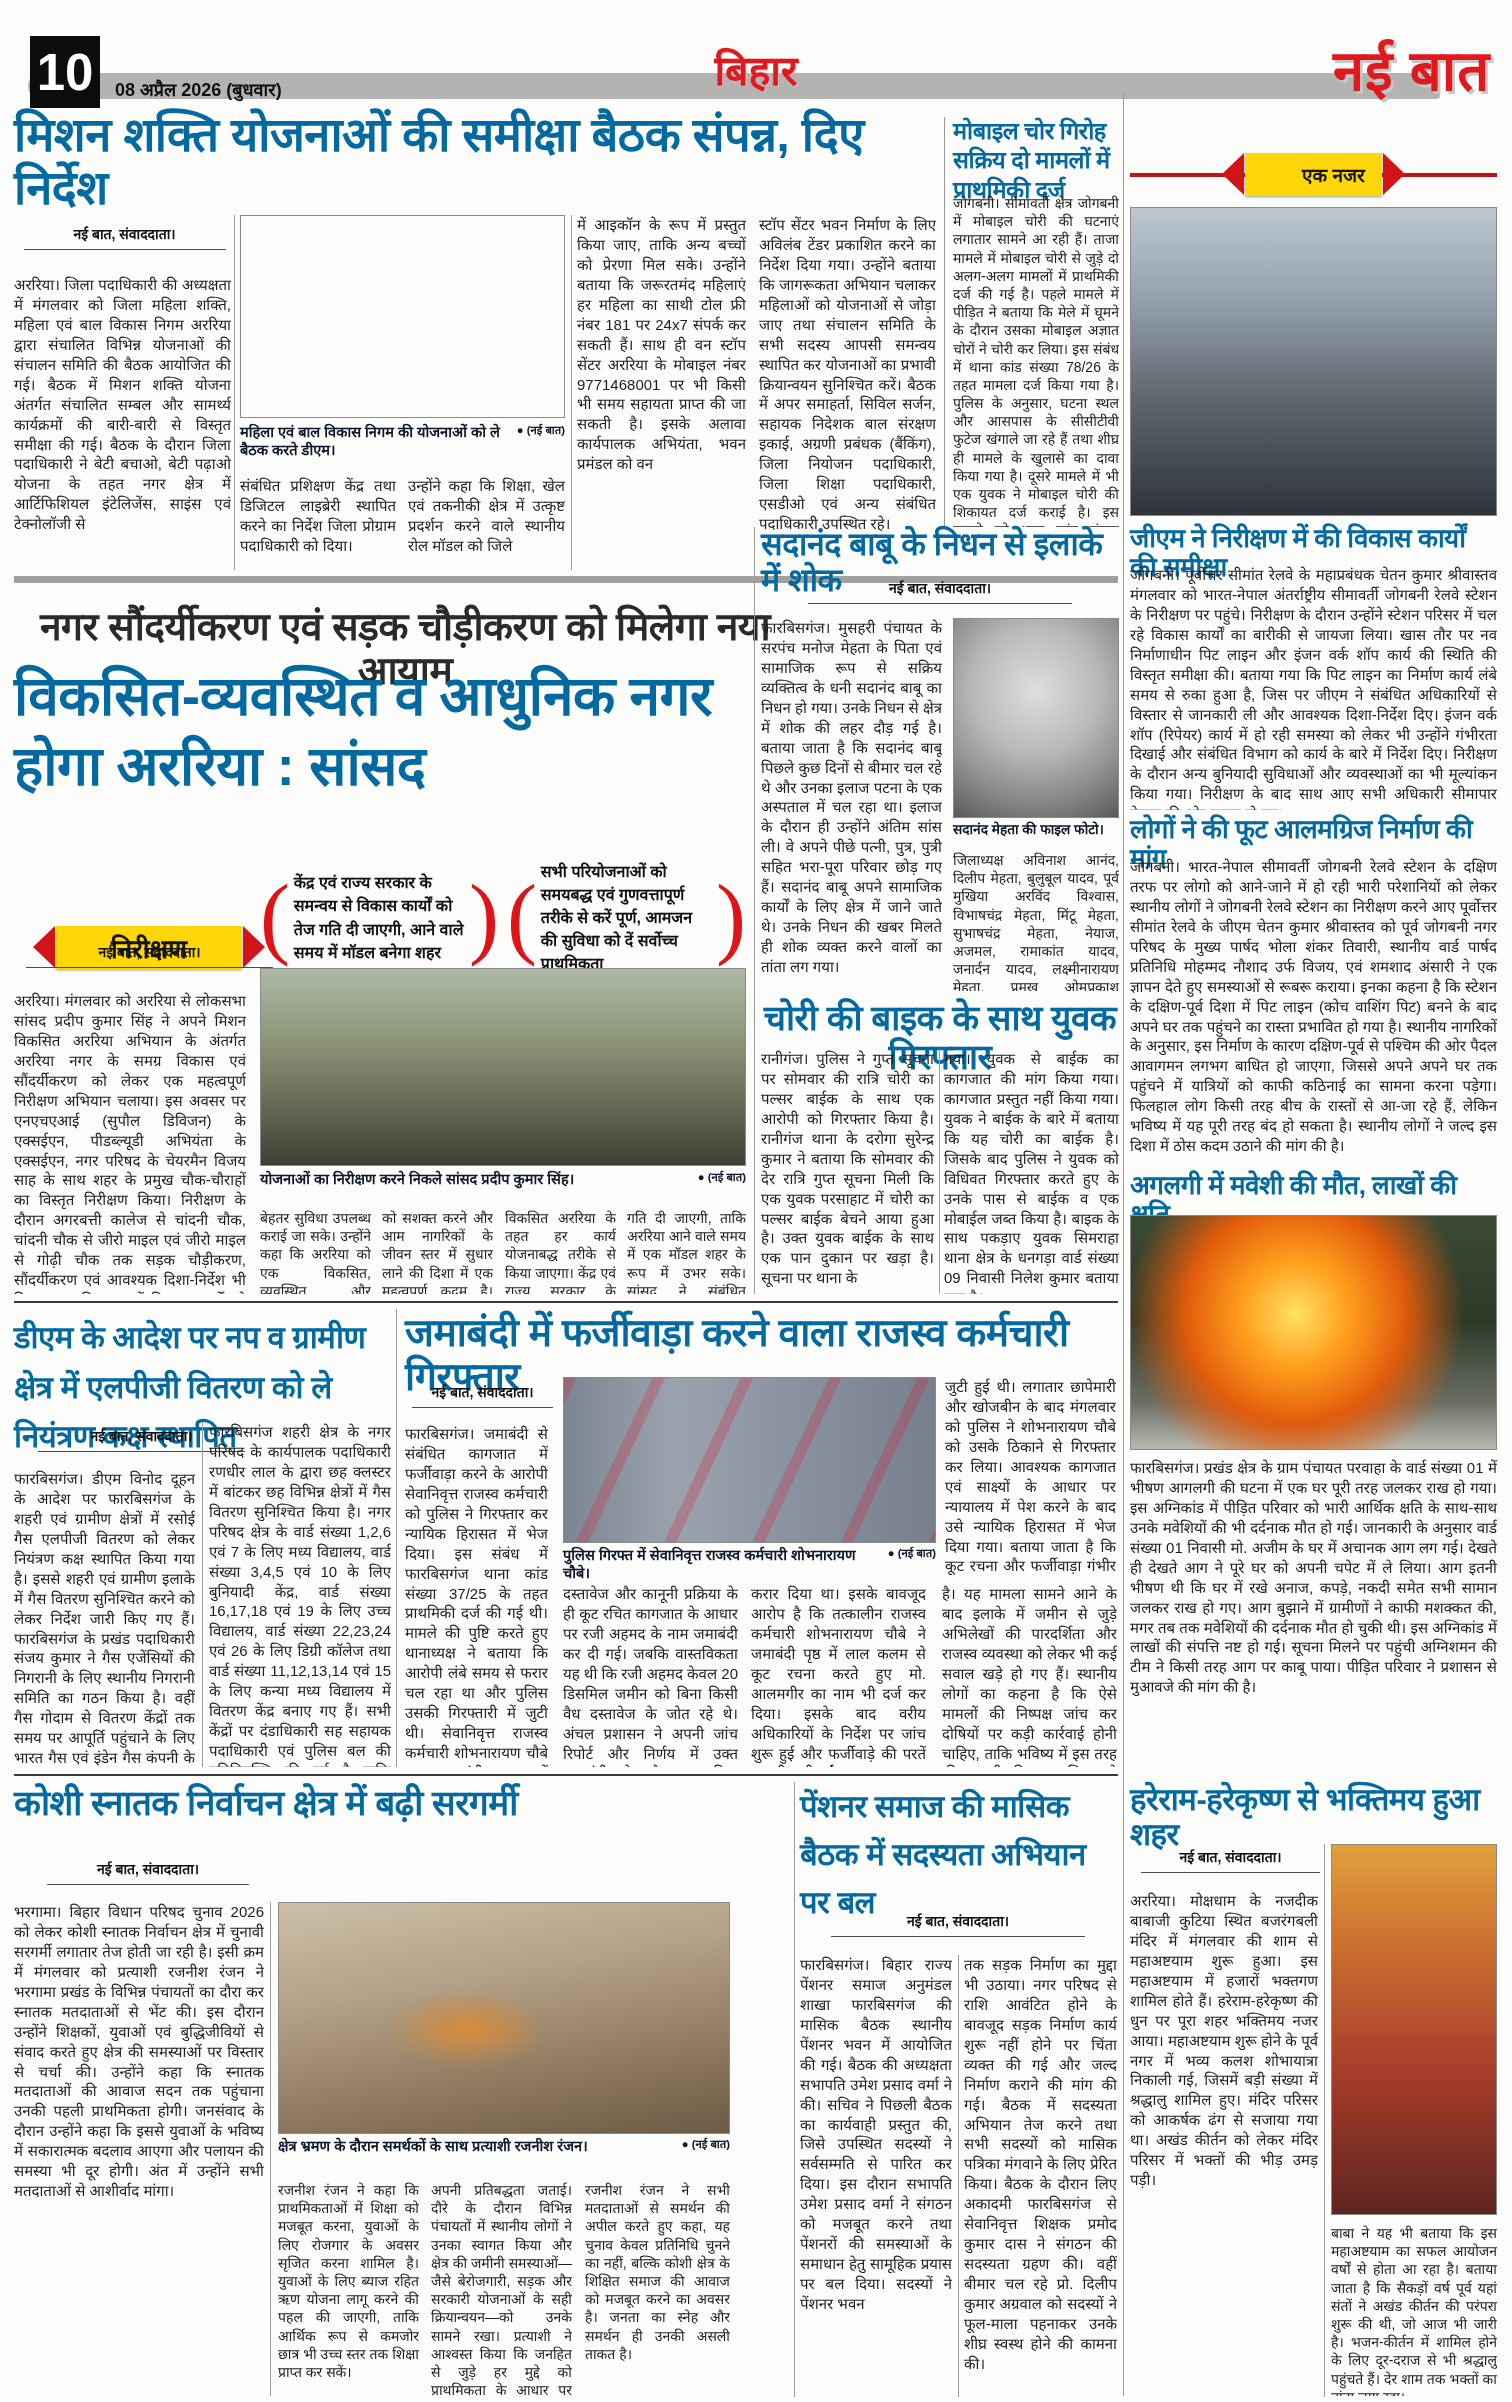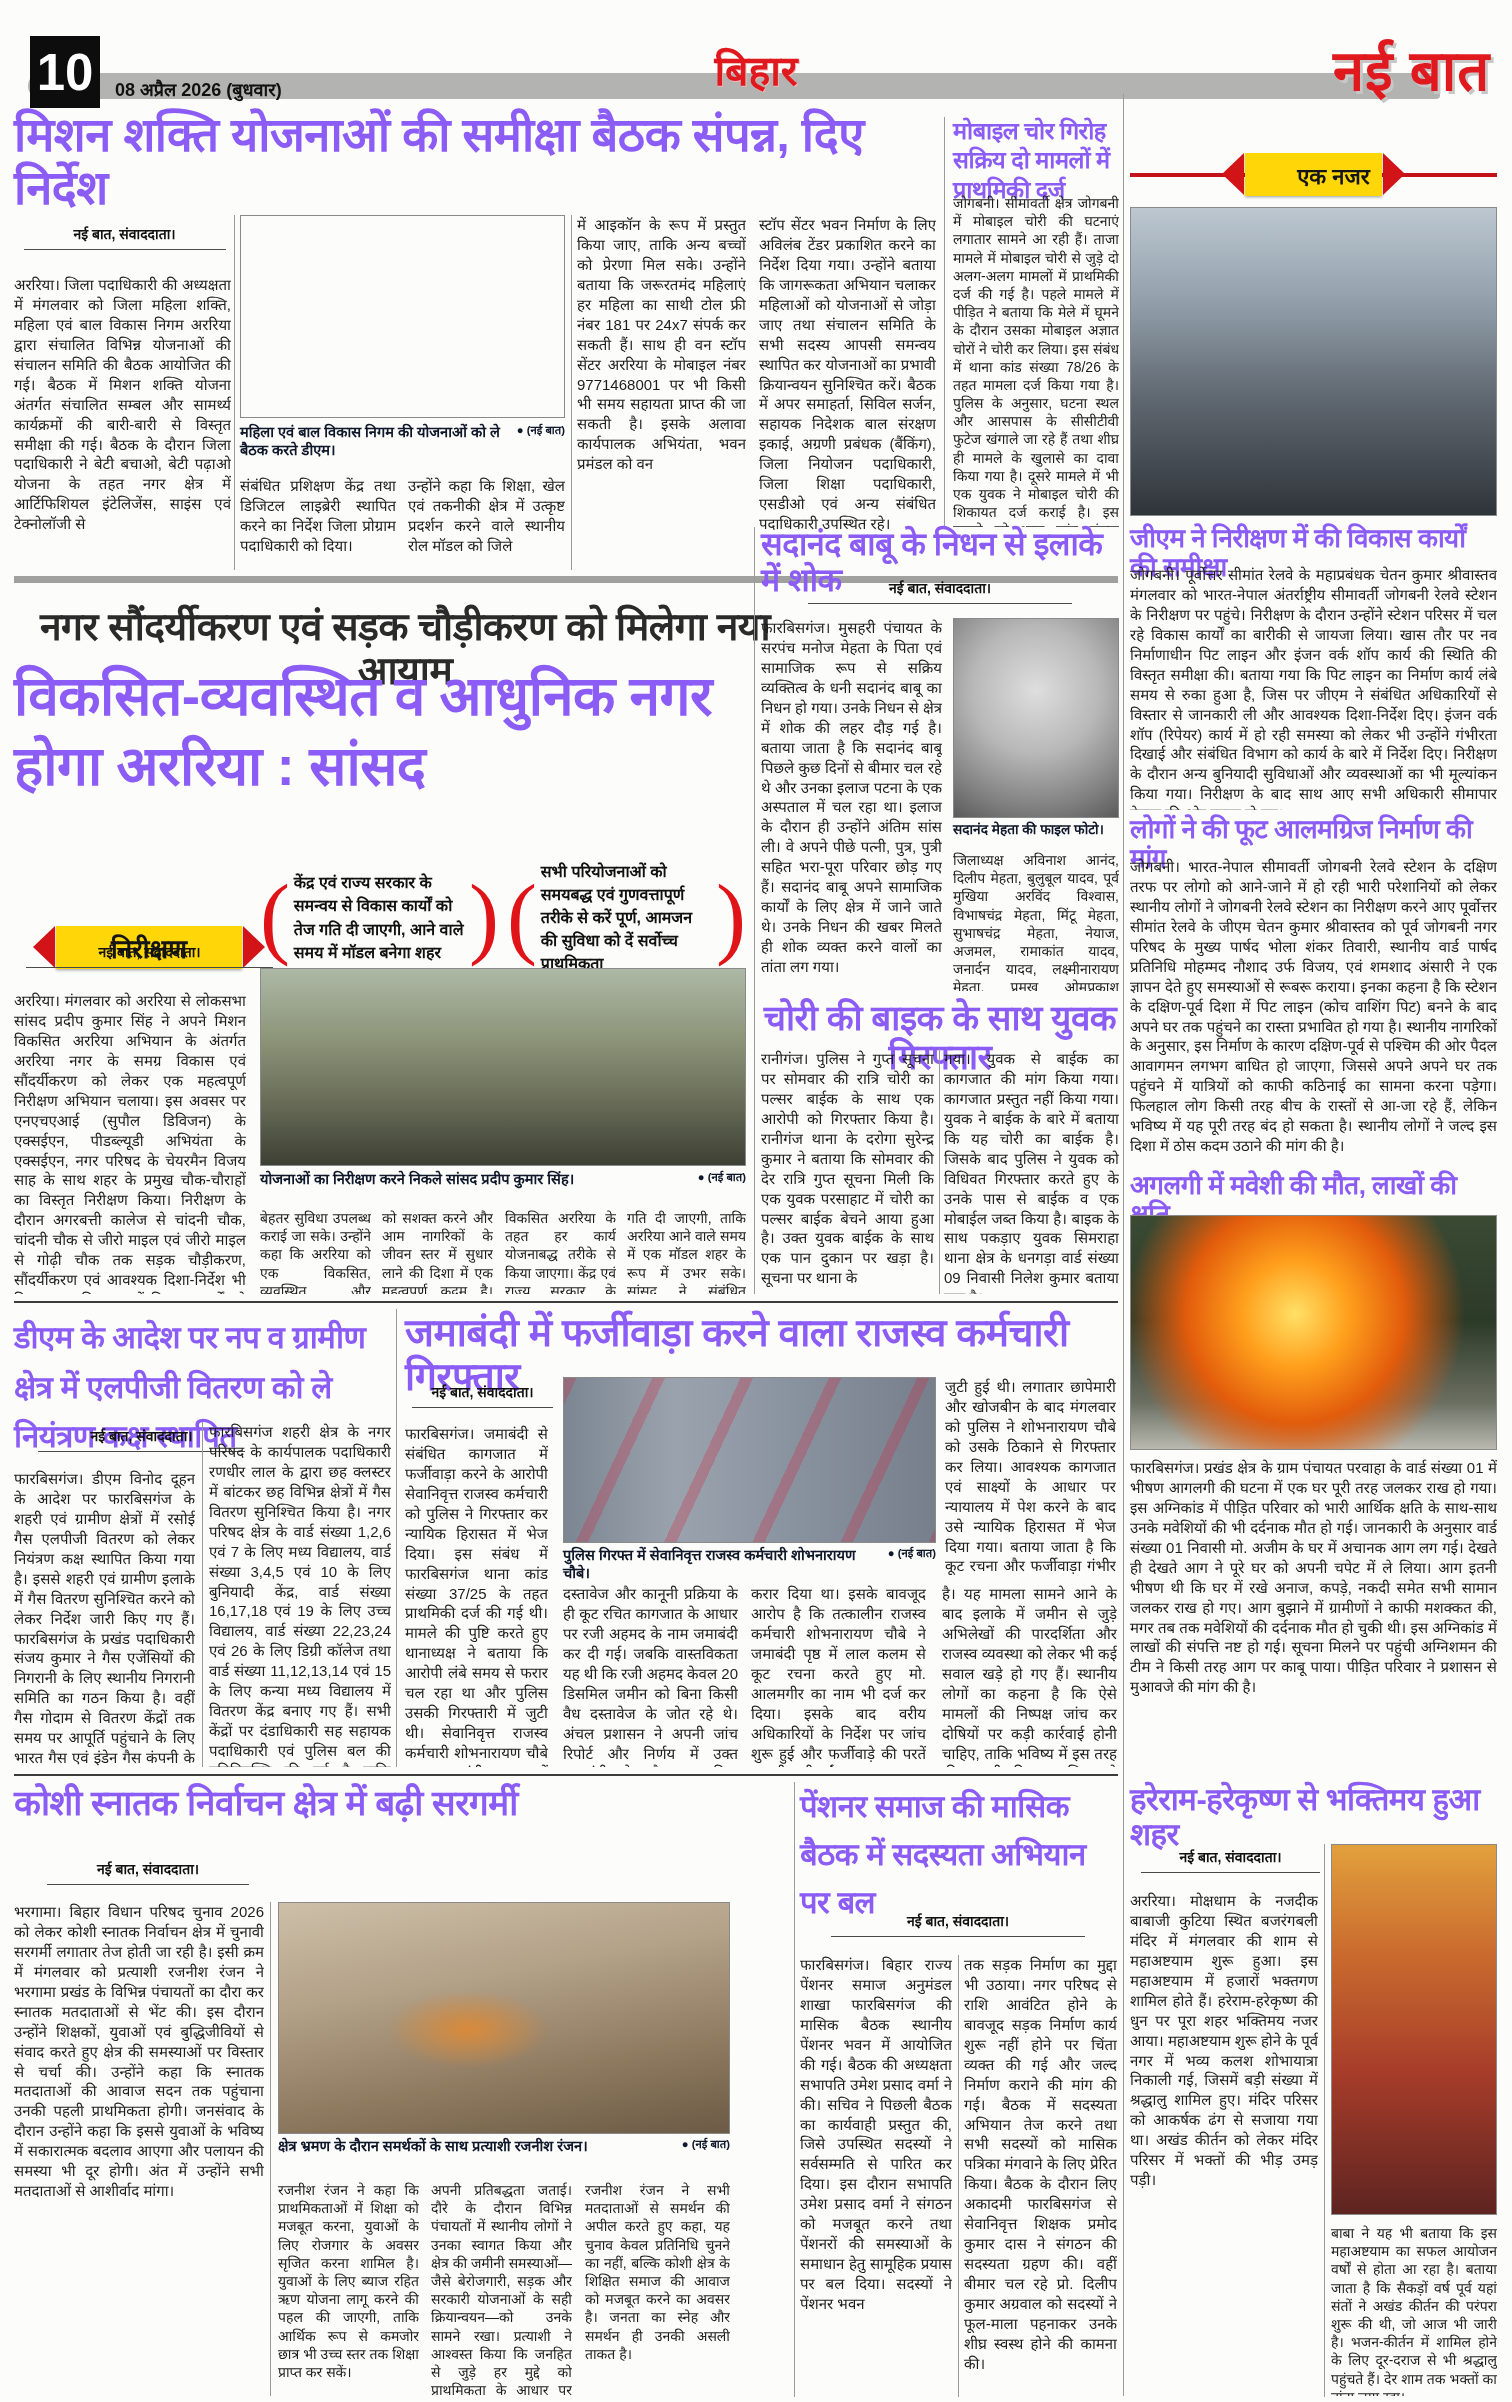--- a/index.html
+++ b/index.html
@@ -6,21 +6,21 @@
   .page{position:relative;width:1512px;height:2402px;background:#fcfcfa;overflow:hidden;
         font-family:"Liberation Sans","DejaVu Sans",sans-serif;color:#1a1a1a;}
   .abs{position:absolute;box-sizing:border-box;}
   
   .mast-bar{background:#b3b3b1;border-radius:19px 5.6px 5.6px 19px;}
   .pagenum{background:#0d0d0d;color:#fff;font-size:51px;font-weight:800;display:flex;align-items:center;justify-content:center;}
   .mast-date{font-size:18px;font-weight:700;color:#111;}
   .mast-section{font-size:41px;font-weight:800;color:#e0191f;text-align:center;text-shadow:0.9px 0.9px 0 #f4b9ba;}
   .mast-logo{font-size:56px;font-weight:800;color:#e0191f;text-align:right;text-shadow:2.8px 2.8px 0 #c7c7c7;letter-spacing:0.9px;}
   
-  .hl{font-weight:800;color:#8b5cf6;line-height:1.12;letter-spacing:-0.5px;}
+  .hl{font-weight:800;color:#0369a1;line-height:1.12;letter-spacing:-0.5px;}
   .body-text{font-size:15px;line-height:1.33;text-align:justify;color:#1d1d1d;overflow:hidden;}
   .body-sm{font-size:14px;line-height:1.3;}
   .byline{font-weight:700;font-size:14px;text-align:center;color:#111;}
   .byline .rule{height:0;border-bottom:1.4px solid #4a4a4a;margin-top:5.6px;}
   .caption{display:flex;justify-content:space-between;align-items:flex-start;font-weight:700;font-size:14.6px;line-height:1.25;color:#0f172a;}
   .caption .credit{font-size:11.3px;white-space:nowrap;margin-left:7.5px;flex:none;}
   
   .badge{background:#ffd608;color:#151515;font-weight:800;display:flex;align-items:center;justify-content:center;position:relative;box-shadow:0 1.9px 2.8px rgba(0,0,0,.35);}
   .badge::before{content:"";position:absolute;left:-22.6px;top:0;border-top:21.7px solid transparent;border-bottom:21.7px solid transparent;border-right:22.6px solid #d21317;}
   .badge::after{content:"";position:absolute;right:-22.6px;top:0;border-top:21.7px solid transparent;border-bottom:21.7px solid transparent;border-left:22.6px solid #d21317;}
@@ -72,21 +72,21 @@
   <div class="abs body-text" style="left:759px;top:215px;width:177px;height:355px;">स्टॉप सेंटर भवन निर्माण के लिए अविलंब टेंडर प्रकाशित करने का निर्देश दिया गया। उन्होंने बताया कि जागरूकता अभियान चलाकर महिलाओं को योजनाओं से जोड़ा जाए तथा संचालन समिति के सभी सदस्य आपसी समन्वय स्थापित कर योजनाओं का प्रभावी क्रियान्वयन सुनिश्चित करें। बैठक में अपर समाहर्ता, सिविल सर्जन, सहायक निदेशक बाल संरक्षण इकाई, अग्रणी प्रबंधक (बैंकिंग), जिला नियोजन पदाधिकारी, जिला शिक्षा पदाधिकारी, एसडीओ एवं अन्य संबंधित पदाधिकारी उपस्थित रहे।</div>
   <div class="abs vr" style="left:234px;top:215px;height:355px;"></div>
   <div class="abs vr" style="left:571px;top:215px;height:355px;"></div>
 
   <div class="abs vr" style="left:944px;top:117px;height:411px;"></div>
   <div class="abs hl" style="left:953px;top:117px;width:166px;font-size:23.5px;line-height:1.25;">मोबाइल चोर गिरोह सक्रिय दो मामलों में प्राथमिकी दर्ज</div>
   <div class="abs body-text body-sm" style="left:953px;top:194px;width:166px;height:333px;">जोगबनी। सीमावर्ती क्षेत्र जोगबनी में मोबाइल चोरी की घटनाएं लगातार सामने आ रही हैं। ताजा मामले में मोबाइल चोरी से जुड़े दो अलग-अलग मामलों में प्राथमिकी दर्ज की गई है। पहले मामले में पीड़ित ने बताया कि मेले में घूमने के दौरान उसका मोबाइल अज्ञात चोरों ने चोरी कर लिया। इस संबंध में थाना कांड संख्या 78/26 के तहत मामला दर्ज किया गया है। पुलिस के अनुसार, घटना स्थल और आसपास के सीसीटीवी फुटेज खंगाले जा रहे हैं तथा शीघ्र ही मामले के खुलासे का दावा किया गया है। दूसरे मामले में भी एक युवक ने मोबाइल चोरी की शिकायत दर्ज कराई है। इस मामले को थाना कांड संख्या 79/26 के तहत दर्ज किया गया है।</div>
 
   <div class="abs vr" style="left:1123px;top:94px;height:2302px;width:1.4px;"></div>
   <div class="abs red-rule" style="left:1130px;top:173px;width:367px;height:3.8px;"></div>
-  <div class="abs badge" style="left:1245px;top:153px;width:137px;height:43px;font-size:22px;padding-left:40px;">एक नजर</div>
+  <div class="abs badge" style="left:1245px;top:153px;width:137px;height:43px;font-size:19px;padding-left:40px;">एक नजर</div>
   <div class="abs photo ph-crowd" style="left:1130px;top:207px;width:367px;height:309px;"></div>
   <div class="abs hl" style="left:1130px;top:524px;width:367px;font-size:26px;">जीएम ने निरीक्षण में की विकास कार्यों की समीक्षा</div>
   <div class="abs body-text" style="left:1130px;top:565px;width:367px;height:245px;">जोगबनी। पूर्वोत्तर सीमांत रेलवे के महाप्रबंधक चेतन कुमार श्रीवास्तव मंगलवार को भारत-नेपाल अंतर्राष्ट्रीय सीमावर्ती जोगबनी रेलवे स्टेशन के निरीक्षण पर पहुंचे। निरीक्षण के दौरान उन्होंने स्टेशन परिसर में चल रहे विकास कार्यों का बारीकी से जायजा लिया। खास तौर पर नव निर्माणाधीन पिट लाइन और इंजन वर्क शॉप कार्य की स्थिति की विस्तृत समीक्षा की। बताया गया कि पिट लाइन का निर्माण कार्य लंबे समय से रुका हुआ है, जिस पर जीएम ने संबंधित अधिकारियों से विस्तार से जानकारी ली और आवश्यक दिशा-निर्देश दिए। इंजन वर्क शॉप (रिपेयर) कार्य में हो रही समस्या को लेकर भी उन्होंने गंभीरता दिखाई और संबंधित विभाग को कार्य के बारे में निर्देश दिए। निरीक्षण के दौरान अन्य बुनियादी सुविधाओं और व्यवस्थाओं का भी मूल्यांकन किया गया। निरीक्षण के बाद साथ आए सभी अधिकारी सीमापार नेपाल की ओर रवाना हो गए।</div>
   <div class="abs hl" style="left:1130px;top:815px;width:367px;font-size:26px;">लोगों ने की फूट आलमग्रिज निर्माण की मांग</div>
   <div class="abs body-text" style="left:1130px;top:857px;width:367px;height:309px;">जोगबनी। भारत-नेपाल सीमावर्ती जोगबनी रेलवे स्टेशन के दक्षिण तरफ पर लोगो को आने-जाने में हो रही भारी परेशानियों को लेकर स्थानीय लोगों ने जोगबनी रेलवे स्टेशन का निरीक्षण करने आए पूर्वोत्तर सीमांत रेलवे के जीएम चेतन कुमार श्रीवास्तव को पूर्व जोगबनी नगर परिषद के मुख्य पार्षद भोला शंकर तिवारी, स्थानीय वार्ड पार्षद प्रतिनिधि मोहम्मद नौशाद उर्फ विजय, एवं शमशाद अंसारी ने एक ज्ञापन देते हुए समस्याओं से रूबरू कराया। इनका कहना है कि स्टेशन के दक्षिण-पूर्व दिशा में पिट लाइन (कोच वाशिंग पिट) बनने के बाद अपने घर तक पहुंचने का रास्ता प्रभावित हो गया है। स्थानीय नागरिकों के अनुसार, इस निर्माण के कारण दक्षिण-पूर्व से पश्चिम की ओर पैदल आवागमन लगभग बाधित हो जाएगा, जिससे अपने अपने घर तक पहुंचने में यात्रियों को काफी कठिनाई का सामना करना पड़ेगा। फिलहाल लोग किसी तरह बीच के रास्तों से आ-जा रहे हैं, लेकिन भविष्य में यह पूरी तरह बंद हो सकता है। स्थानीय लोगों ने जल्द इस दिशा में ठोस कदम उठाने की मांग की है।</div>
   <div class="abs hl" style="left:1130px;top:1171px;width:367px;font-size:26px;">अगलगी में मवेशी की मौत, लाखों की क्षति</div>
   <div class="abs photo ph-fire" style="left:1130px;top:1215px;width:367px;height:235px;"></div>
   <div class="abs body-text" style="left:1130px;top:1458px;width:367px;height:316px;">फारबिसगंज। प्रखंड क्षेत्र के ग्राम पंचायत परवाहा के वार्ड संख्या 01 में भीषण आगलगी की घटना में एक घर पूरी तरह जलकर राख हो गया। इस अग्निकांड में पीड़ित परिवार को भारी आर्थिक क्षति के साथ-साथ उनके मवेशियों की भी दर्दनाक मौत हो गई। जानकारी के अनुसार वार्ड संख्या 01 निवासी मो. अजीम के घर में अचानक आग लग गई। देखते ही देखते आग ने पूरे घर को अपनी चपेट में ले लिया। आग इतनी भीषण थी कि घर में रखे अनाज, कपड़े, नकदी समेत सभी सामान जलकर राख हो गए। आग बुझाने में ग्रामीणों ने काफी मशक्कत की, मगर तब तक मवेशियों की दर्दनाक मौत हो चुकी थी। इस अग्निकांड में लाखों की संपत्ति नष्ट हो गई। सूचना मिलने पर पहुंची अग्निशमन की टीम ने किसी तरह आग पर काबू पाया। पीड़ित परिवार ने प्रशासन से मुआवजे की मांग की है।</div>
 
   <div class="abs hr-thick" style="left:14px;top:576px;width:1104px;"></div>

